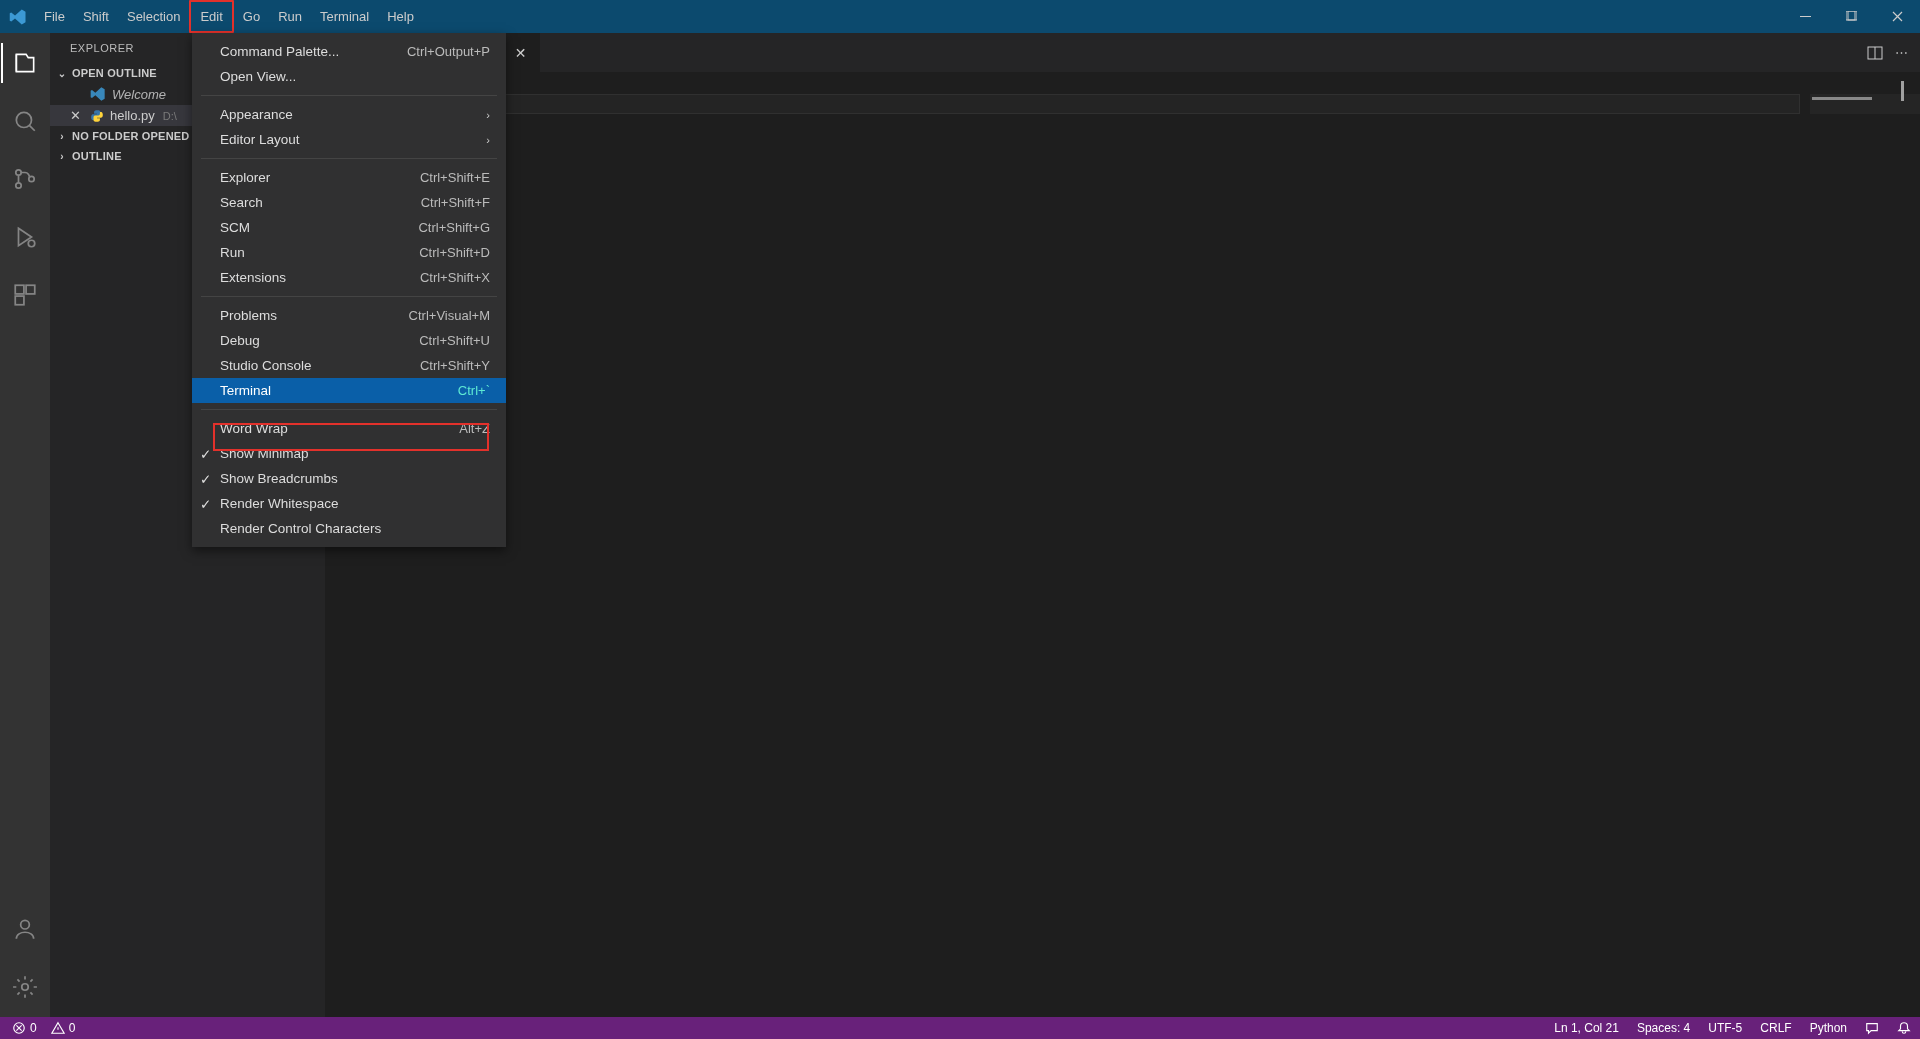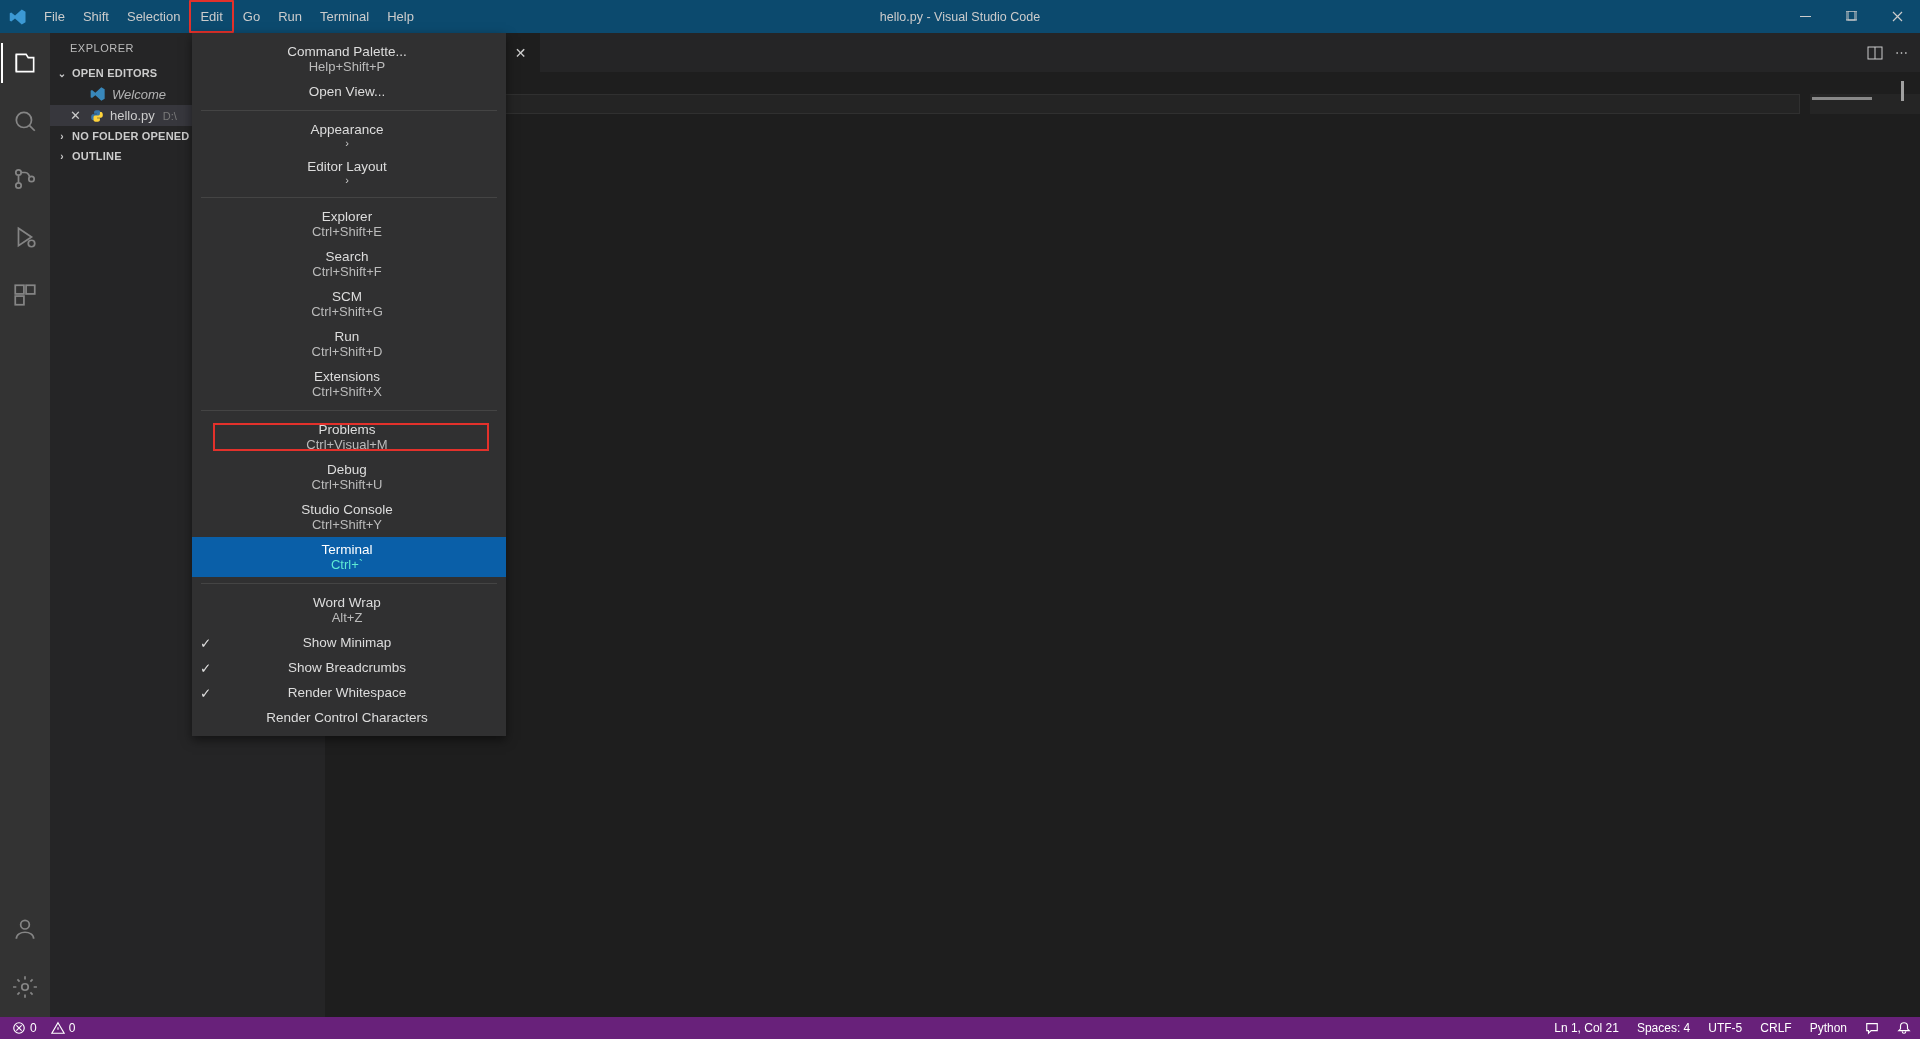--- a/index.html
+++ b/index.html
@@ -51,21 +51,21 @@
 .code-text .str { color:#ce9178; }
 .code-text .paren { color:#d4d4d4; }
 .code-text .bracket-hl { border:1px solid #5a5a5a; padding:0 0px; }
 .line-highlight { position:absolute; top:0; left:52px; right:120px; height:20px; background:rgba(40,40,40,0.6); border:1px solid #303030; }
 .right-ruler { position:absolute; right:16px; top:48px; width:3px; height:20px; background:#a0a0a0; }
 .minimap { position:absolute; top:61px; right:0; width:110px; height:20px; background:rgba(60,60,60,0.25); }
 .minimap .blip { position:absolute; top:3px; left:2px; width:60px; height:3px; background:#888; }
 
 
 .dropdown { position:absolute; left:192px; top:33px; width:314px; background:#303031; box-shadow:0 4px 10px rgba(0,0,0,0.5); z-index:100; padding:6px 0; }
-.dd-item { display:flex; align-items:center; justify-content:space-between; padding:5px 16px 5px 12px; color:#ddd; font-size:13.5px; position:relative;flex-direction:column; }
+.dd-item { display:flex; align-items:center; justify-content:space-between; padding:5px 16px 5px 28px; color:#ddd; font-size:13.5px; position:relative; }
 .dd-item.highlight { background:#0a5fa8; color:#fff; }
 .dd-item .kb { color:#bbb; font-size:13px; }
 .dd-item.highlight .kb, .dd-item:hover .kb { color:#5eead4; }
 .dd-item .submenu-arrow { color:#ccc; font-size:11px; }
 .dd-item .check { position:absolute; left:8px; }
 .dd-sep { height:1px; background:#444; margin:6px 9px; }
 .red-box-menu { position:absolute; border:2px solid #e3312b; pointer-events:none; }
 
 
 .statusbar { height:22px; background:#68217a; display:flex; align-items:center; color:#fff; font-size:12px; }
@@ -89,21 +89,20 @@
   <div class="menus">
     <div class="menu-item">File</div>
     <div class="menu-item">Shift</div>
     <div class="menu-item">Selection</div>
     <div class="menu-item red-box">Edit</div>
     <div class="menu-item">Go</div>
     <div class="menu-item">Run</div>
     <div class="menu-item">Terminal</div>
     <div class="menu-item">Help</div>
   </div>
-  <div class="title">hello.py - Visual Studio Code</div>
   <div class="controls">
     <div class="ctrl">
         <svg width="11" height="11">
           <rect y="5" width="11" height="1" fill="#ccc"></rect>
         </svg>
       </div>
     <div class="ctrl">
         <svg width="11" height="11">
           <rect x="0" y="0" width="9" height="9" fill="none" stroke="#ccc"></rect>
           <rect x="2" y="-2" width="9" height="9" fill="none" stroke="#ccc" transform="translate(0,2)"></rect>
@@ -169,21 +168,21 @@
     </div>
   </div>
 
   <div class="sidebar">
     <div class="sidebar-header">
       <span>EXPLORER</span>
       <span>⋯</span>
     </div>
     <div class="sidebar-section">
       <span class="chev">⌄</span>
-      <span>OPEN EDITORS</span>
+      <span>OPEN OUTLINE</span>
     </div>
     <div class="file-row dim">
       <span class="close">&nbsp;</span>
       <span class="vs-welcome-icon">
           <svg width="16" height="16" viewBox="0 0 24 24">
             <path fill="#3c99d4" d="M17 2l5 3v14l-5 3-9-8-5 4-2-1V7l2-1 5 4 9-8z"></path>
           </svg>
         </span>
       <span class="italic">Welcome</span>
     </div>
@@ -259,21 +258,21 @@
     <div class="minimap">
         <div class="blip"></div>
       </div>
     <div class="right-ruler"></div>
   </div>
 </div>
 
 <div class="dropdown">
   <div class="dd-item">
       <span>Command Palette...</span>
-      <span class="kb">Help+Shift+P</span>
+      <span class="kb">Ctrl+Output+P</span>
     </div>
   <div class="dd-item">
       <span>Open View...</span>
     </div>
   <div class="dd-sep"></div>
   <div class="dd-item">
       <span>Appearance</span>
       <span class="submenu-arrow">›</span>
     </div>
   <div class="dd-item">

